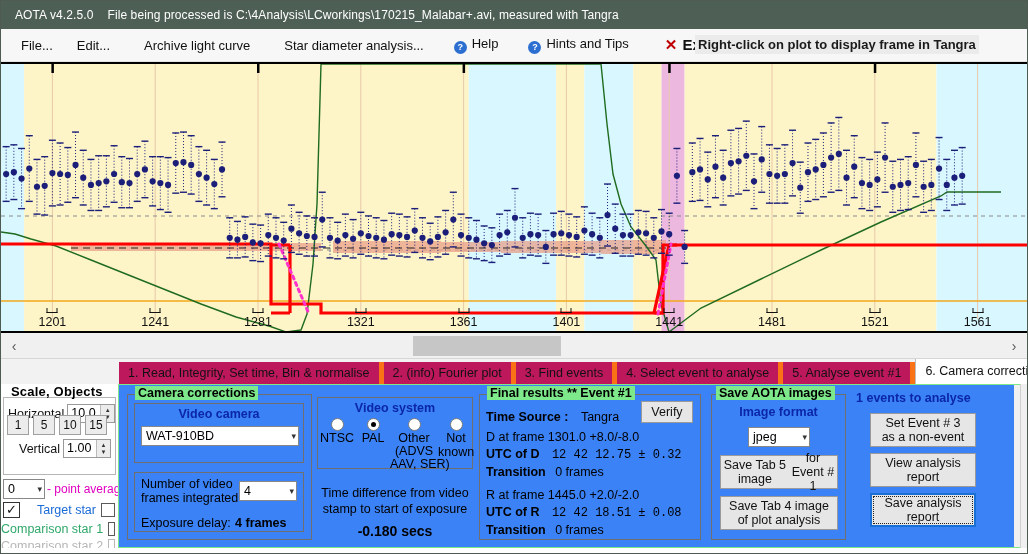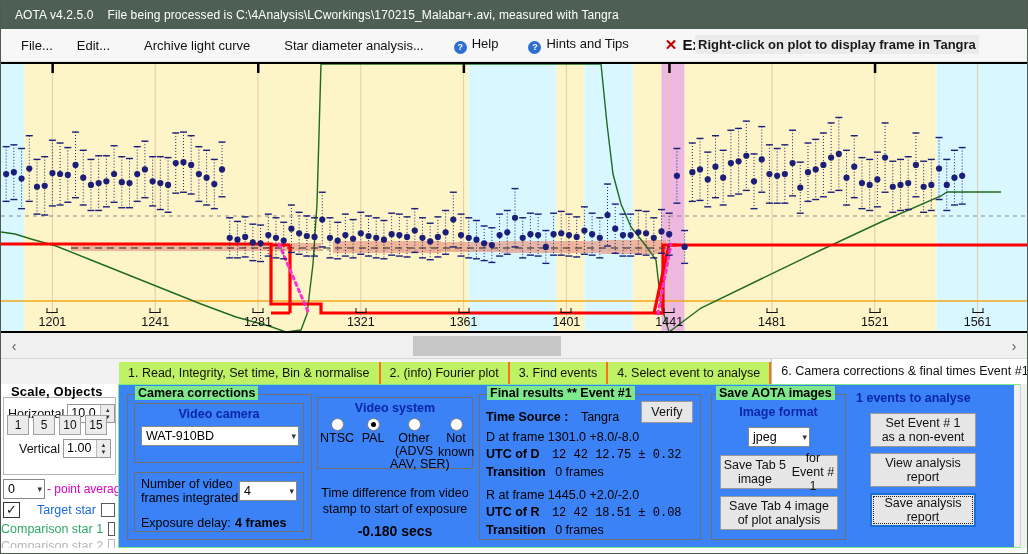--- a/index.html
+++ b/index.html
@@ -140,22 +140,22 @@
     display: flex;
     align-items: flex-end;
     font-size: 12.5px;
     padding-left: 118px;
     position: relative;
   }
   #tabbar .tab {
     height: 22px;
     line-height: 22px;
     padding: 0 9px;
-    background: #bef264;
-    border-right: 2px solid #f97316;
+    background: #be185d;
+    border-right: 5px solid #f97316;
     color: #111;
     white-space: nowrap;
     cursor: default;
   }
   #tabbar .tab.active {
     background: #ffffff;
     height: 25px;
     line-height: 24px;
     border-right: 1px solid #bdbdbd;
     border-left: 1px solid #bdbdbd;
@@ -949,20 +949,21 @@
     <div class="arrow">‹</div>
     <div class="thumb"></div>
     <div class="arrow right">›</div>
   </div>
 
   <div id="tabbar">
     <div class="tab"><span>1.  Read, Integrity, Set time, Bin &amp; normalise</span></div>
     <div class="tab"><span>2. (info)  Fourier plot</span></div>
     <div class="tab"><span>3. Find events</span></div>
     <div class="tab"><span>4. Select event to analyse</span></div>
+    <div class="tab"><span>5. Analyse event #1</span></div>
     <div class="tab active"><span>6. Camera corrections &amp; final times Event #1</span></div>
   </div>
 
   <div id="bottom">
 
     <div id="leftcol">
       <div id="scalebox"></div>
       <div id="scaletitle">Scale,  Objects</div>
 
       <div class="spin-row" style="left:7px; top:20px;">
@@ -1126,21 +1127,21 @@
         </div>
         <div class="btn" style="position:absolute; left:8px; top:101px; width:118px; height:34px; flex-direction:column;">
           <span>Save Tab 4 image</span>
           <span>of plot analysis</span>
         </div>
       </div>
 
       <div style="position:absolute; left:735px; top:6px; width:160px; height:152px;">
         <div style="font-weight:bold; font-size:12.5px; color:#0b27a8; padding-left:2px;">1  events to analyse</div>
         <div class="btn" style="position:absolute; left:16px; top:22px; width:106px; height:34px; flex-direction:column;">
-          <span>Set Event # 1</span>
+          <span>Set Event # 3</span>
           <span>as a non-event</span>
         </div>
         <div class="btn" style="position:absolute; left:16px; top:62px; width:106px; height:34px; flex-direction:column;">
           <span>View analysis</span>
           <span>report</span>
         </div>
         <div class="btn focus" style="position:absolute; left:16px; top:102px; width:106px; height:34px; flex-direction:column;">
           <span>Save analysis</span>
           <span>report</span>
         </div>

